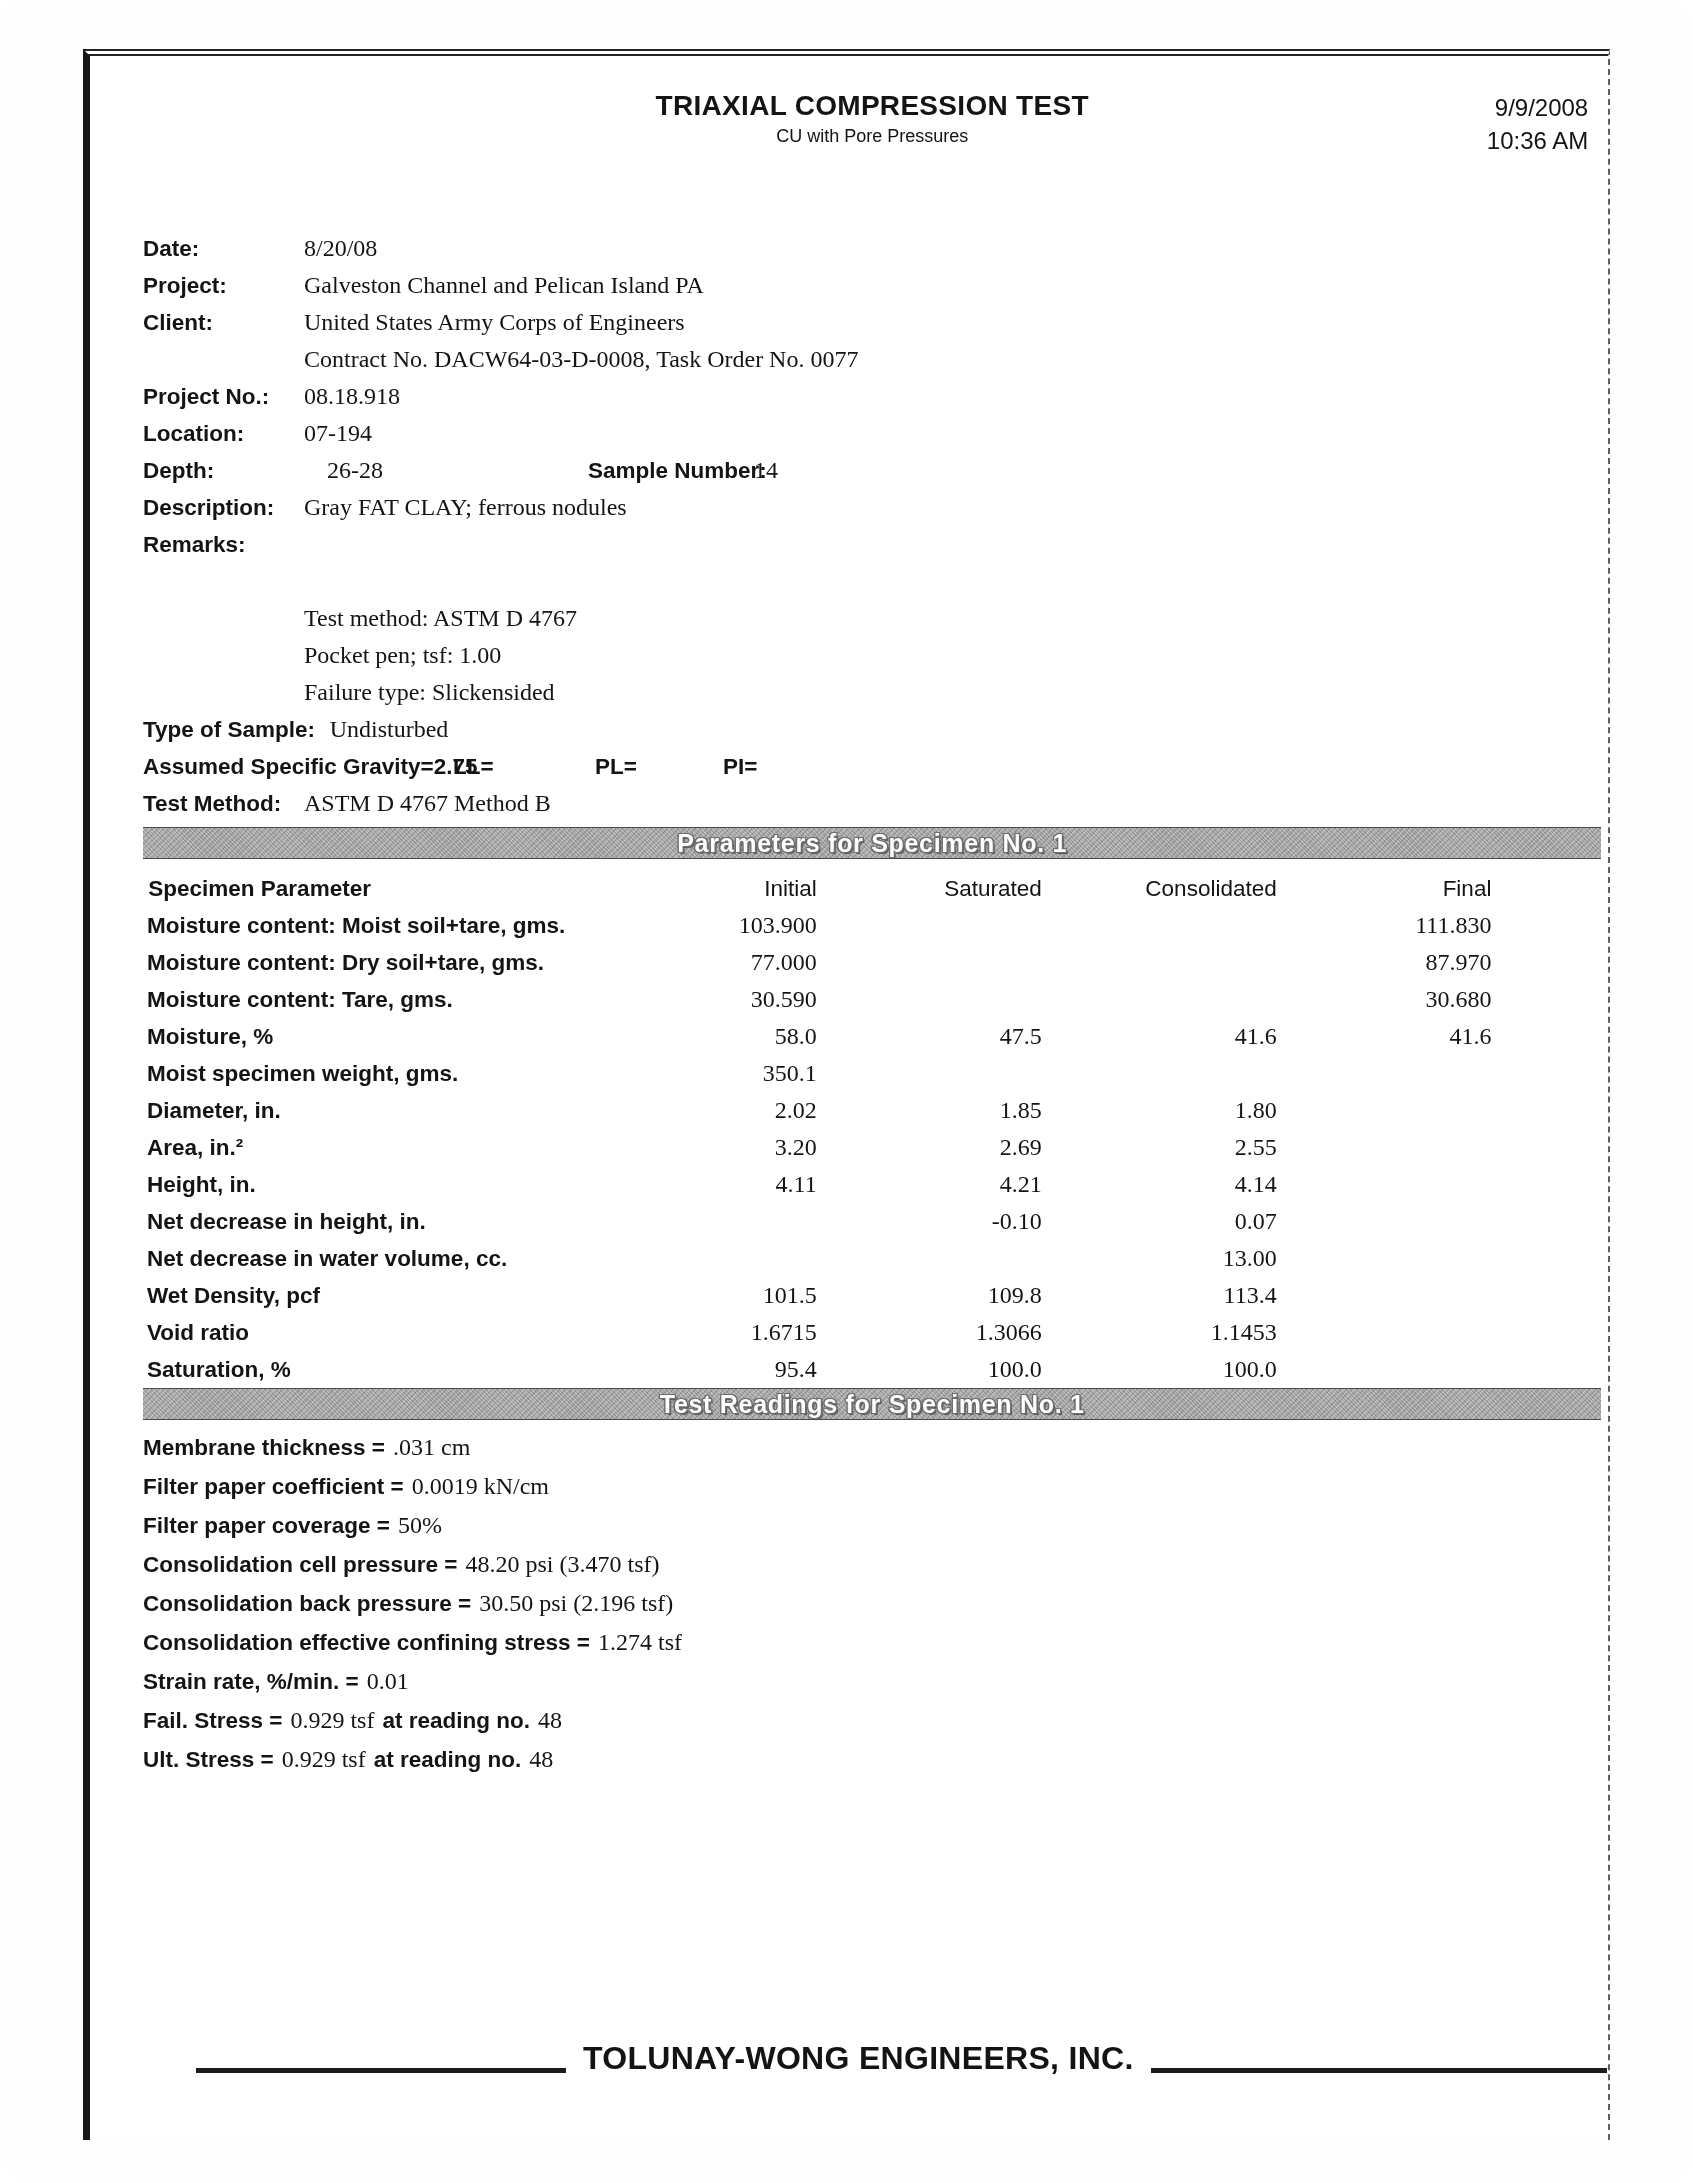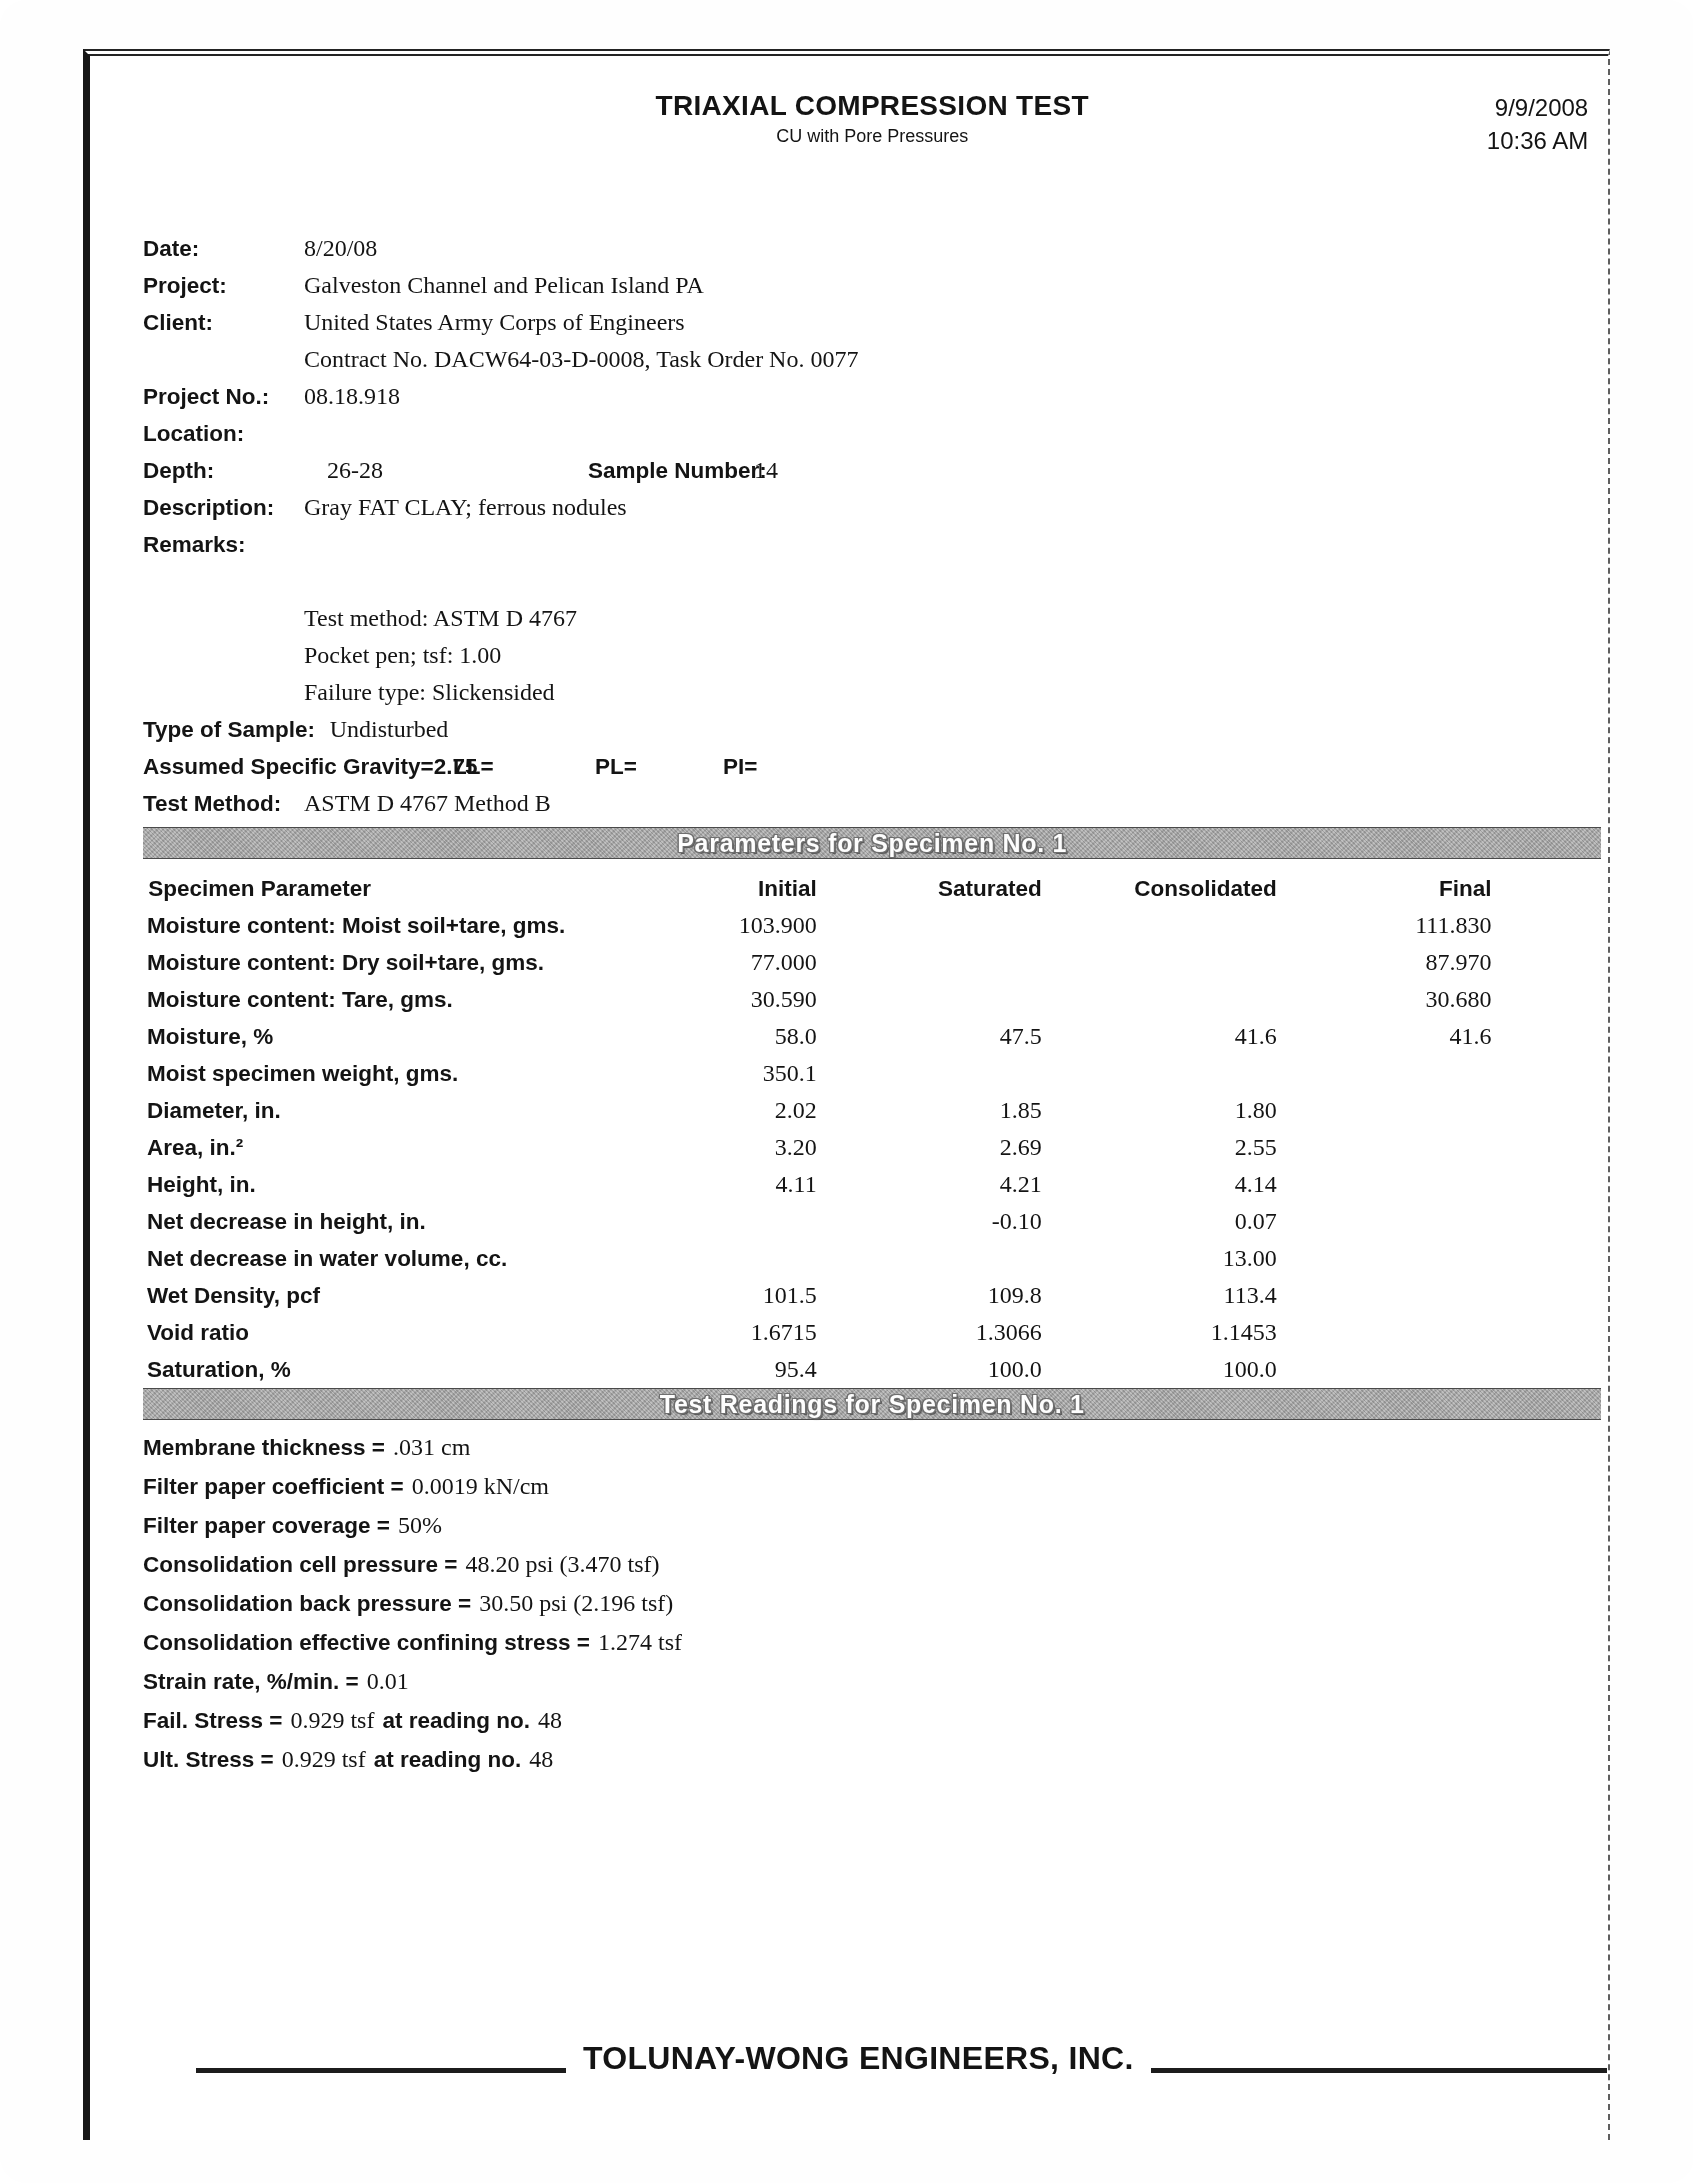--- a/index.html
+++ b/index.html
@@ -59,21 +59,21 @@
       -1.3px  1.3px 0 #6f6f6f, 1.3px  1.3px 0 #6f6f6f,
        2px  2px 0.7px #565656;
   }
 
   
   table.params { border-collapse:collapse; table-layout:fixed; width:1363px; margin-top:1.3px; }
   table.params th, table.params td { vertical-align:bottom; overflow:hidden; white-space:nowrap; }
   table.params thead tr { height:41px; }
   table.params tbody tr { height:37px; }
   th.p { text-align:left; padding-left:5.3px; font-size:22.5px; font-weight:bold; }
-  th.n { text-align:right; padding-right:5.3px; font-size:22.5px; font-weight:bold; }
+  th.n { text-align:right; padding-right:5.3px; font-size:22.5px; font-weight:normal; }
   th.n.last { padding-right:14.6px; }
   td.param { font-weight:bold; font-size:22.5px; padding-left:4px; }
   td.num { font-family:"Liberation Serif", serif; font-size:24px; text-align:right; padding-right:5.3px; }
   td.num.last { padding-right:14.6px; }
 
   
   .readings { margin-top:8px; font-size:22.5px; line-height:38px; }
   .rline { white-space:nowrap; }
   .rl-label { font-weight:bold; }
   .rl-value { font-family:"Liberation Serif", serif; font-size:24px; margin-left:8px; }
@@ -121,20 +121,21 @@
         <div class="irow">
           <span class="ilabel"></span>
           <span class="ivalue">Contract No. DACW64-03-D-0008, Task Order No. 0077</span>
         </div>
         <div class="irow">
           <span class="ilabel">Project No.:</span>
           <span class="ivalue">08.18.918</span>
         </div>
         <div class="irow">
           <span class="ilabel">Location:</span>
+          <span class="ivalue">07-194</span>
         </div>
         <div class="irow">
           <span class="ilabel">Depth:</span>
           <span class="ivalue rel">
             <span>26-28</span>
             <span class="abs ilabel" style="left:261px; font-size:22.5px; font-family:'Liberation Sans',sans-serif;">Sample Number:</span>
             <span class="abs" style="left:427px;">14</span>
           </span>
         </div>
         <div class="irow">

